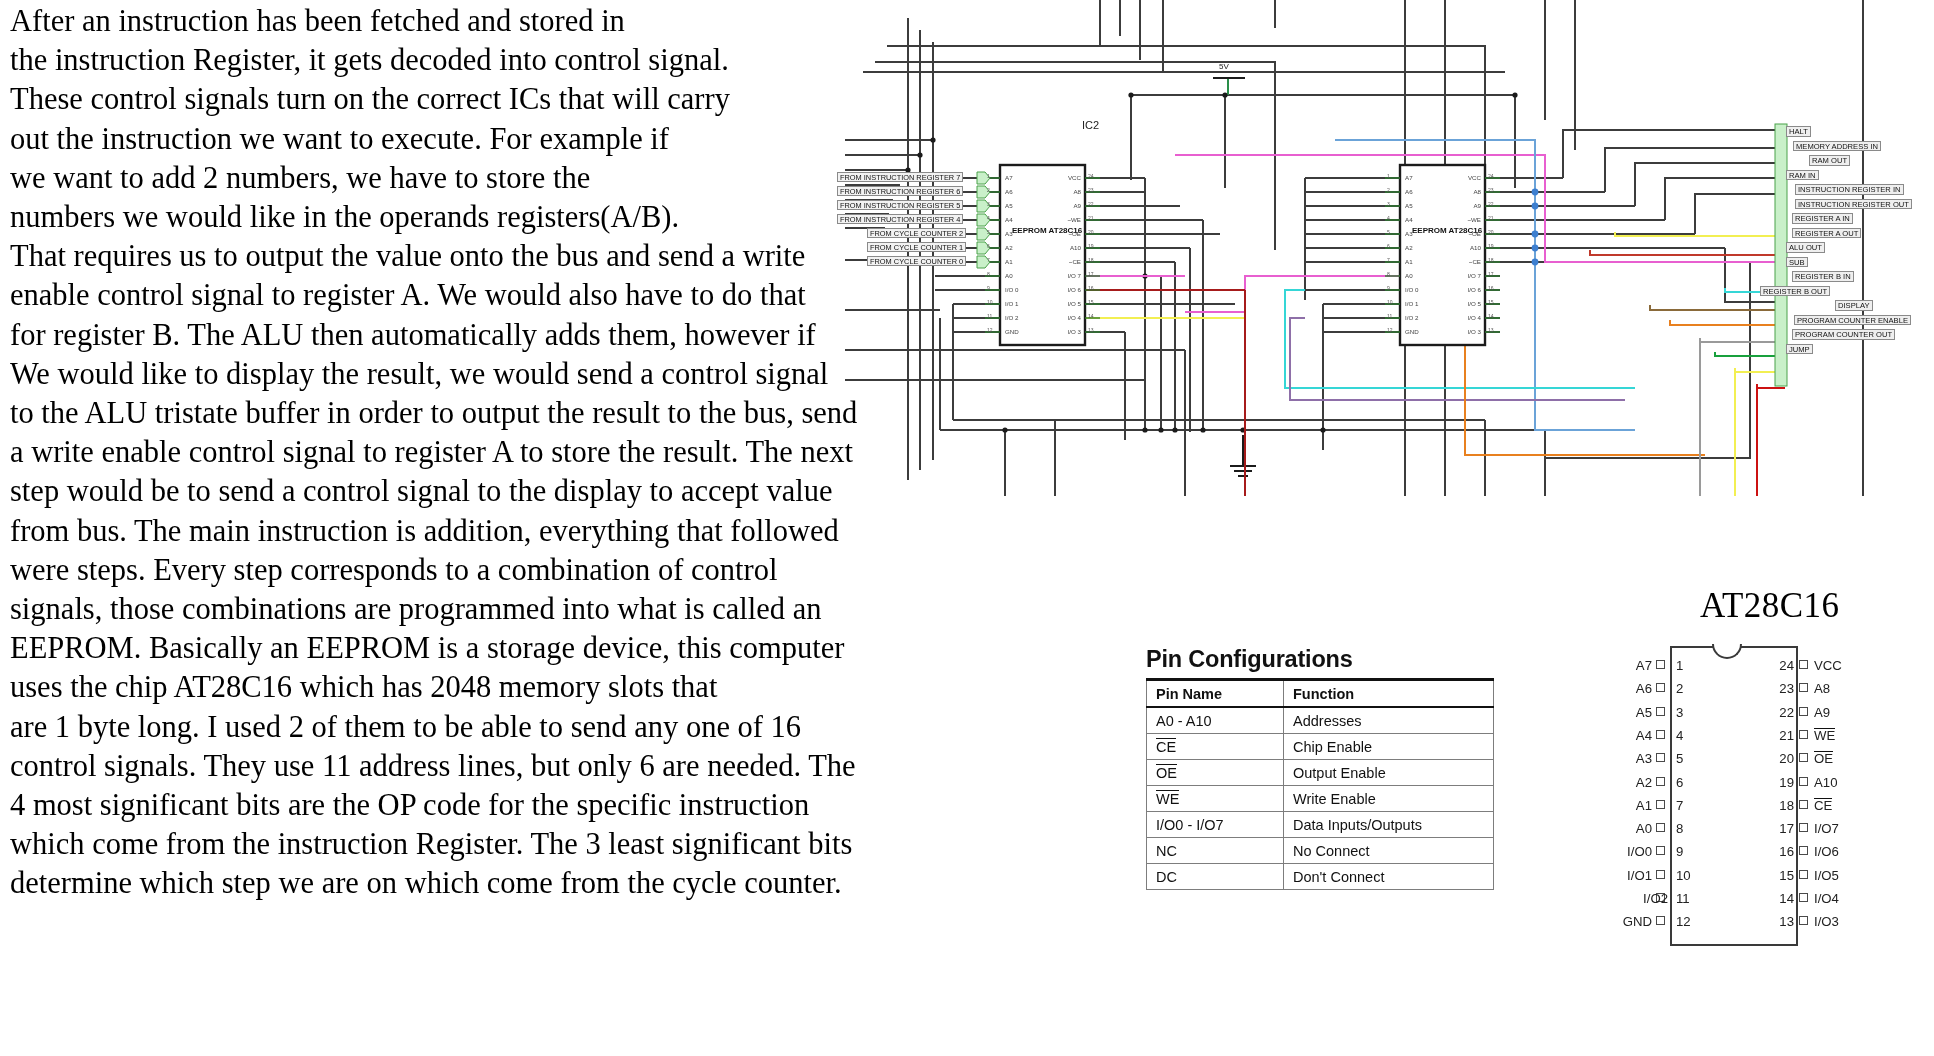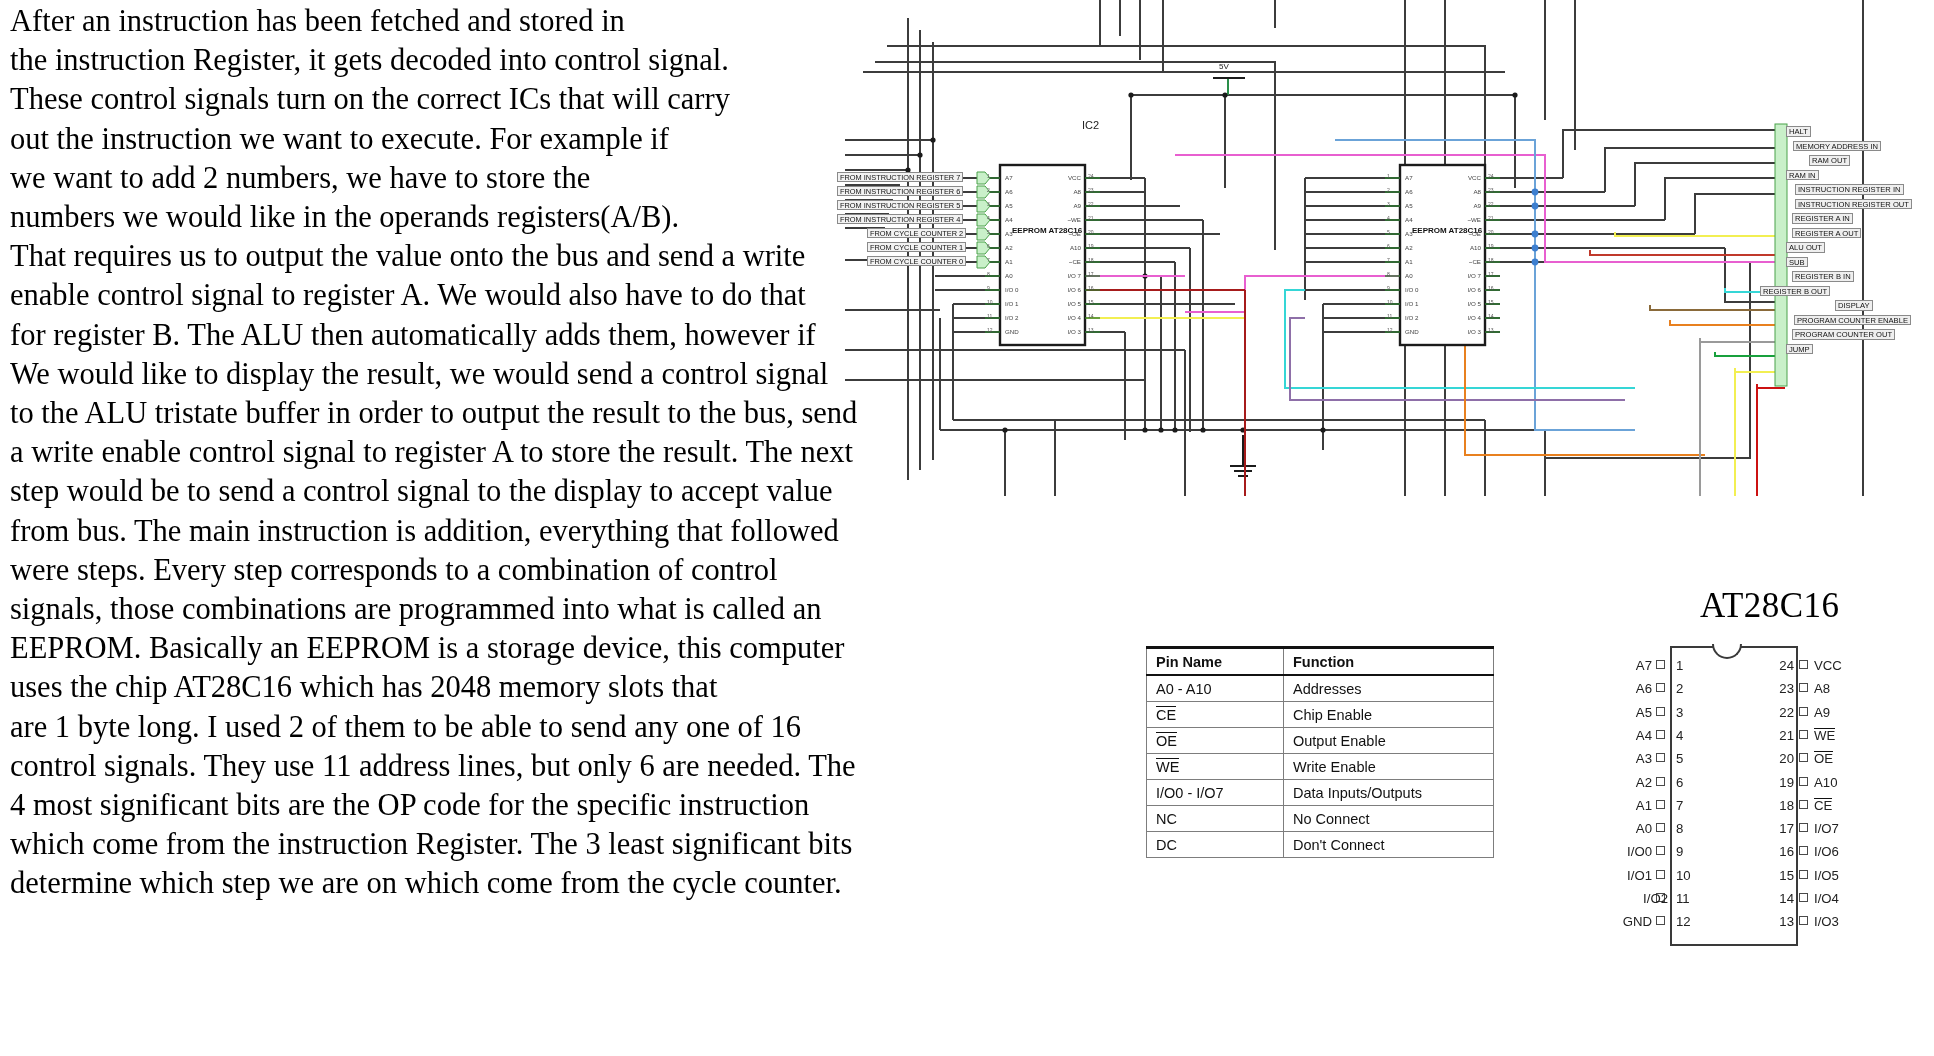--- a/index.html
+++ b/index.html
@@ -603,20 +603,21 @@
         <div class="ctrllabel" style="left: 990px; top: 300px;">DISPLAY</div>
         <div class="ctrllabel" style="left: 949px; top: 314.5px;">PROGRAM COUNTER ENABLE</div>
         <div class="ctrllabel" style="left: 947px; top: 329px;">PROGRAM COUNTER OUT</div>
         <div class="ctrllabel" style="left: 941px; top: 343.5px;">JUMP</div>
       </div>
   </div>
 
   <div id="at28-caption">AT28C16</div>
 
   <div id="pincfg">
+    <div id="pincfg-title">Pin Configurations</div>
     <table class="pintable">
       <thead>
         <tr>
           <th>Pin Name</th>
           <th>Function</th>
         </tr>
       </thead>
       <tbody id="pincfg-body">
           <tr>
             <td><span>A0 - A10</span></td>

